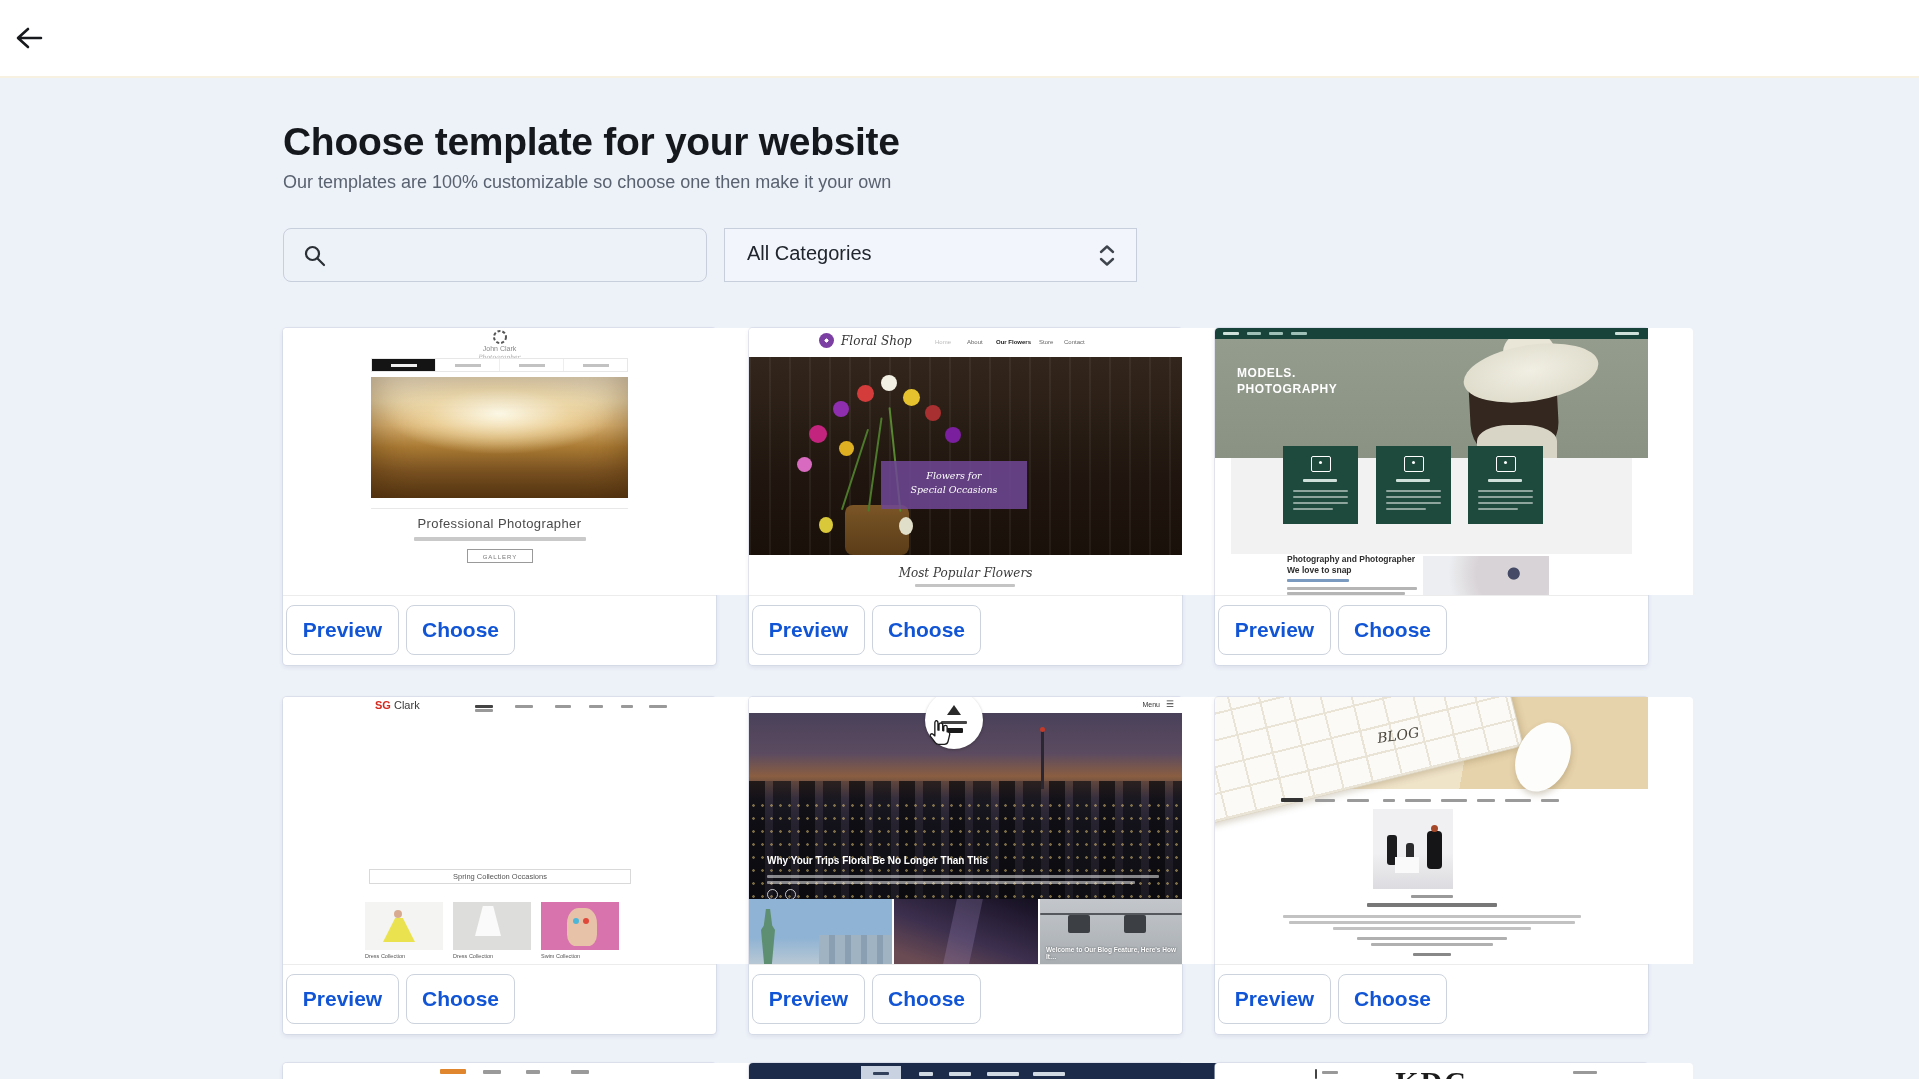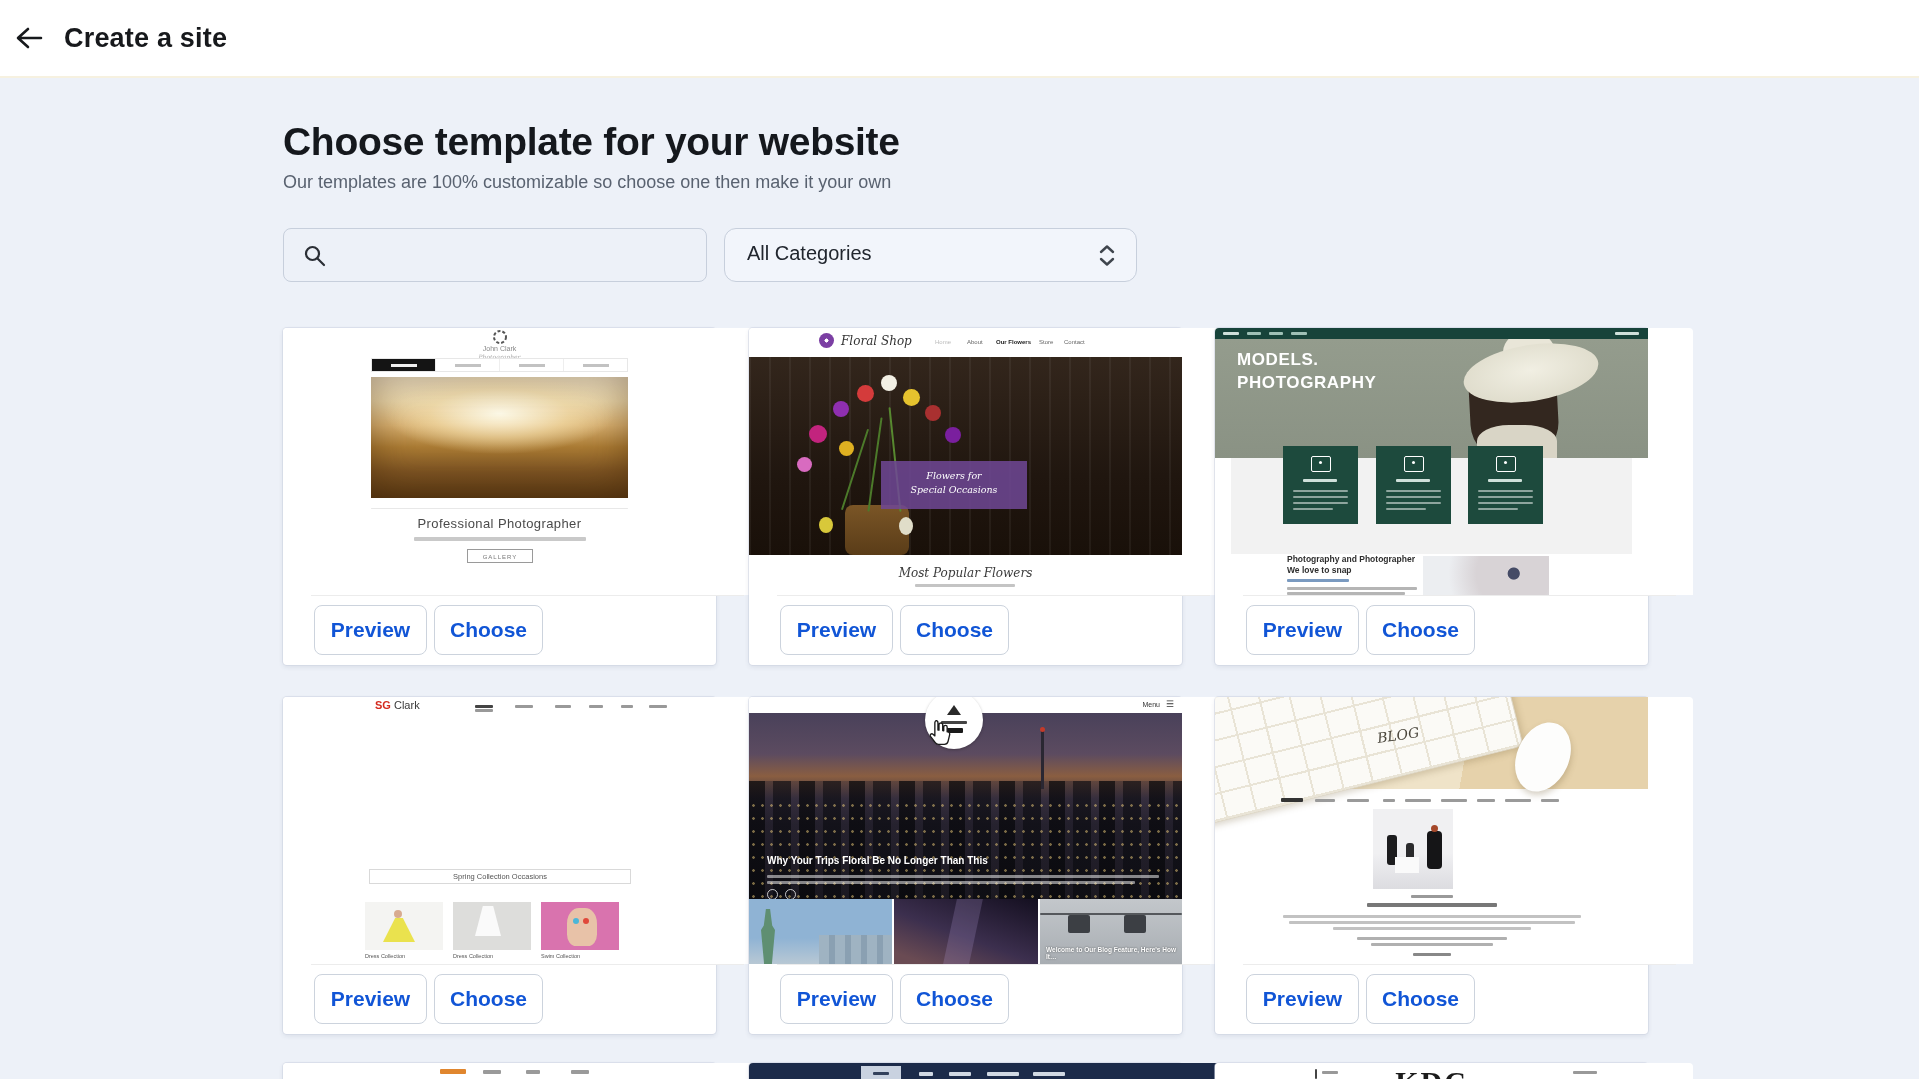--- a/index.html
+++ b/index.html
@@ -21,30 +21,30 @@
               color:#15181d;letter-spacing:-.3px;}
   .page-subtitle{position:absolute;left:283px;top:172px;font-size:18px;color:#596270;}
 
   
   .search-box{position:absolute;left:283px;top:228px;width:424px;height:54px;
               border:1.5px solid #c7cfdc;border-radius:8px;box-sizing:border-box;}
   .search-input{position:absolute;left:56px;top:2px;width:350px;height:46px;border:none;outline:none;
                 background:transparent;font-size:20px;color:#333;font-family:inherit;}
   .search-input::placeholder{color:#9aa4b4;}
   .select-box{position:absolute;left:724px;top:228px;width:413px;height:54px;background:#f2f5fb;
-              border:1.5px solid #c7cfdc;border-radius:12px;box-sizing:border-box;cursor:pointer;}
+              border:1.5px solid #c7cfdc;border-radius:0;box-sizing:border-box;cursor:pointer;}
   .select-value{position:absolute;left:22px;top:13px;font-size:20px;color:#21262e;}
 
   
   .card{position:absolute;width:433px;height:337px;background:#fff;border-radius:4px;
         box-shadow:0 0 0 1px rgba(205,212,226,.55),0 2px 5px rgba(40,55,90,.10);}
   .thumb{position:absolute;left:0;top:0;width:478px;height:267px;overflow:hidden;
          border-radius:4px 4px 0 0;background:#fff;}
   .card-footer{position:absolute;left:0;top:267px;width:433px;height:60px;
-               border-top:1px solid #ececec;box-sizing:border-box;margin-left:28px;}
+               border-top:1px solid #ececec;box-sizing:border-box;}
   .btn{position:absolute;top:9px;height:50px;background:#fff;border:1.5px solid #ccd3dd;border-radius:8px;
        font-size:21px;font-weight:bold;color:#1155d6;font-family:inherit;cursor:pointer;box-sizing:border-box;}
   .btn.preview{left:3px;width:113px;}
   .btn.choose{left:123px;width:109px;}
 
   
   .t1-nav{position:absolute;left:88px;top:30px;width:257px;height:14px;display:flex;
           border:1px solid #e7e7e7;box-sizing:border-box;background:#fff;}
   .t1-nav div{flex:1;border-left:1px solid #eee;position:relative;}
   .t1-nav div:first-child{background:#141414;border-left:none;}
@@ -105,21 +105,20 @@
 </style>
 </head>
 <body>
 
 <div class="topbar">
   <button class="back-btn">
     <svg width="28" height="24" viewBox="0 0 28 24">
       <path d="M13 3 L3 12 L13 21 M3.5 12 H26" fill="none" stroke="#17191c" stroke-width="2.6" stroke-linecap="round" stroke-linejoin="round"></path>
     </svg>
   </button>
-  <div class="topbar-title">Create a site</div>
 </div>
 
 <h1 class="page-title">Choose template for your website</h1>
 <div class="page-subtitle">Our templates are 100% customizable so choose one then make it your own</div>
 
 <div class="search-box">
   <svg class="a" style="left:19px;top:15px" width="24" height="24" viewBox="0 0 24 24">
     <circle cx="9.5" cy="9.5" r="6.5" fill="none" stroke="#2b2f36" stroke-width="2.2"></circle>
     <line x1="14.5" y1="14.5" x2="21" y2="21" stroke="#2b2f36" stroke-width="2.2" stroke-linecap="round"></line>
   </svg>
@@ -212,21 +211,21 @@
       <span class="bar" style="left:32px;top:4px;width:14px;height:2.5px;background:#9fc0b6"></span>
       <span class="bar" style="left:54px;top:4px;width:14px;height:2.5px;background:#9fc0b6"></span>
       <span class="bar" style="left:76px;top:4px;width:16px;height:2.5px;background:#9fc0b6"></span>
       <span class="bar" style="left:400px;top:4px;width:24px;height:2.5px;background:#cfe0da"></span>
     </div>
     <div class="a" style="left:0;top:11px;width:433px;height:119px;background:linear-gradient(180deg,#949c8d,#8a9284);overflow:hidden">
       <div class="a" style="left:255px;top:30px;width:88px;height:90px;background:#33271f;border-radius:8px 8px 40% 40%;transform:rotate(-3deg)"></div>
       <div class="a" style="left:262px;top:86px;width:80px;height:40px;background:#d9d5c6;border-radius:40% 40% 0 0"></div>
       <div class="a" style="left:288px;top:-8px;width:52px;height:42px;background:#e9e6d8;border-radius:50%"></div>
       <div class="a" style="left:248px;top:6px;width:136px;height:56px;background:radial-gradient(ellipse at 50% 45%,#f1efe3,#d9d6c4);border-radius:50%;transform:rotate(-9deg)"></div>
-      <div class="a" style="left:22px;top:10px;font-size:17px;font-weight:bold;color:#fff;letter-spacing:.6px;line-height:1.35">
+      <div class="a" style="left:22px;top:26px;font-size:12px;font-weight:bold;color:#fff;letter-spacing:.6px;line-height:1.35">
         <div>MODELS.</div>
         <div>PHOTOGRAPHY</div>
       </div>
     </div>
     <div class="a" style="left:16px;top:130px;width:401px;height:96px;background:#f2f2f2"></div>
     <div class="t3-tile" style="left:68px">
       <div class="t3-icon">
           <span class="t3-dot"></span>
         </div>
       <span class="bar" style="left:20px;top:33px;width:34px;height:3px;background:#cfe0da"></span>

